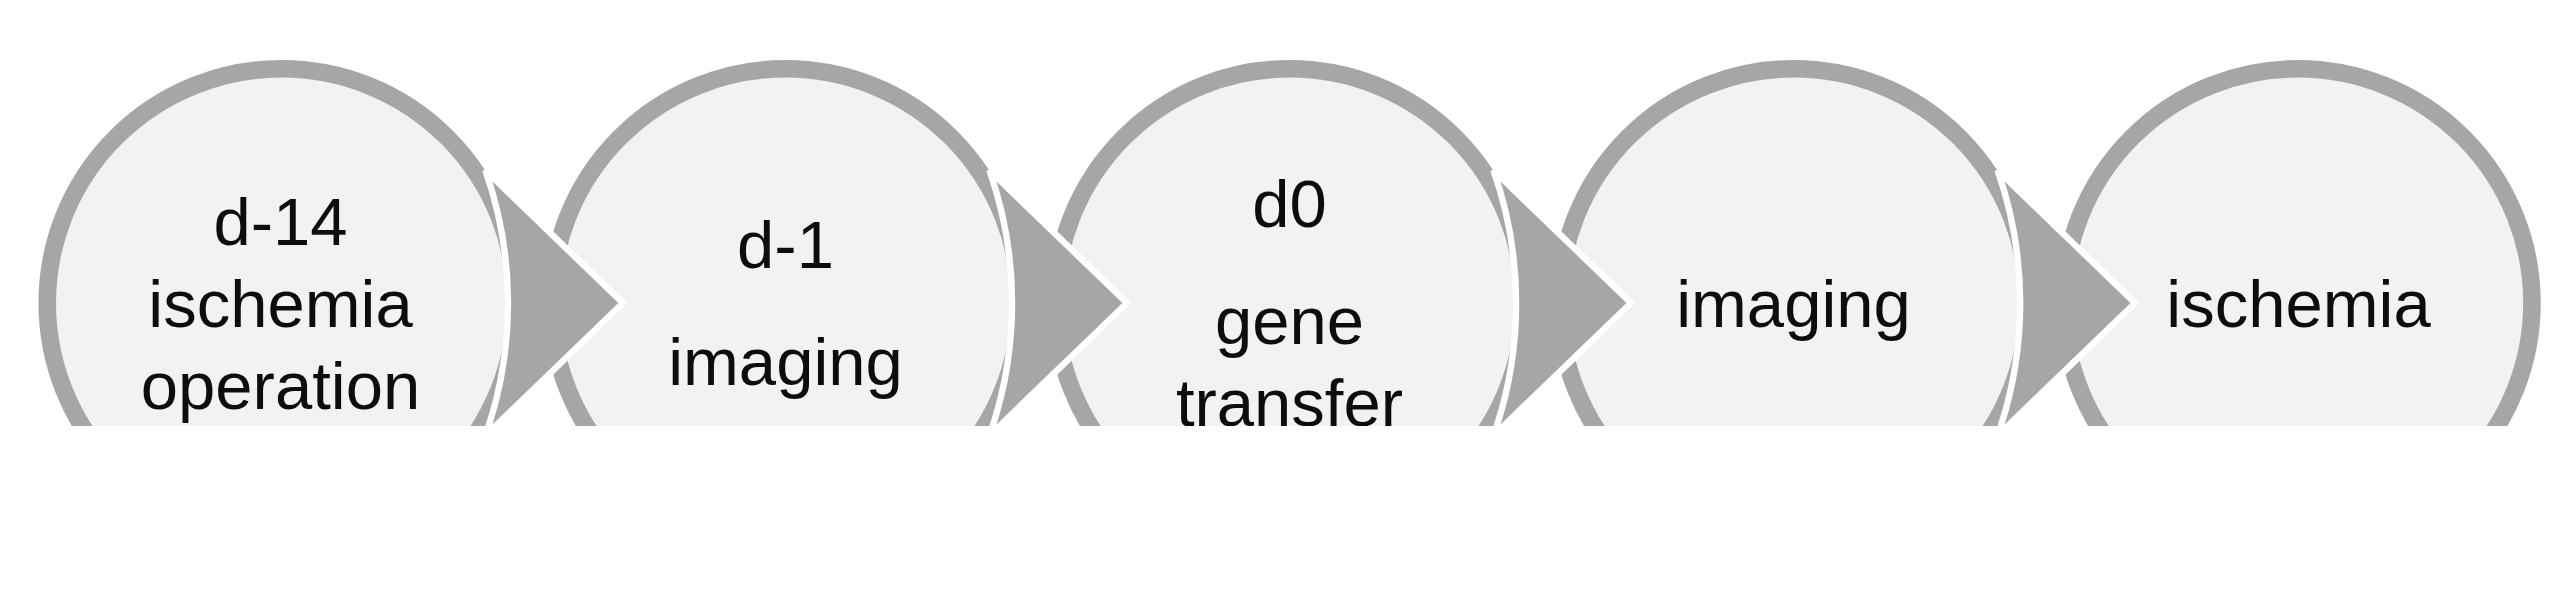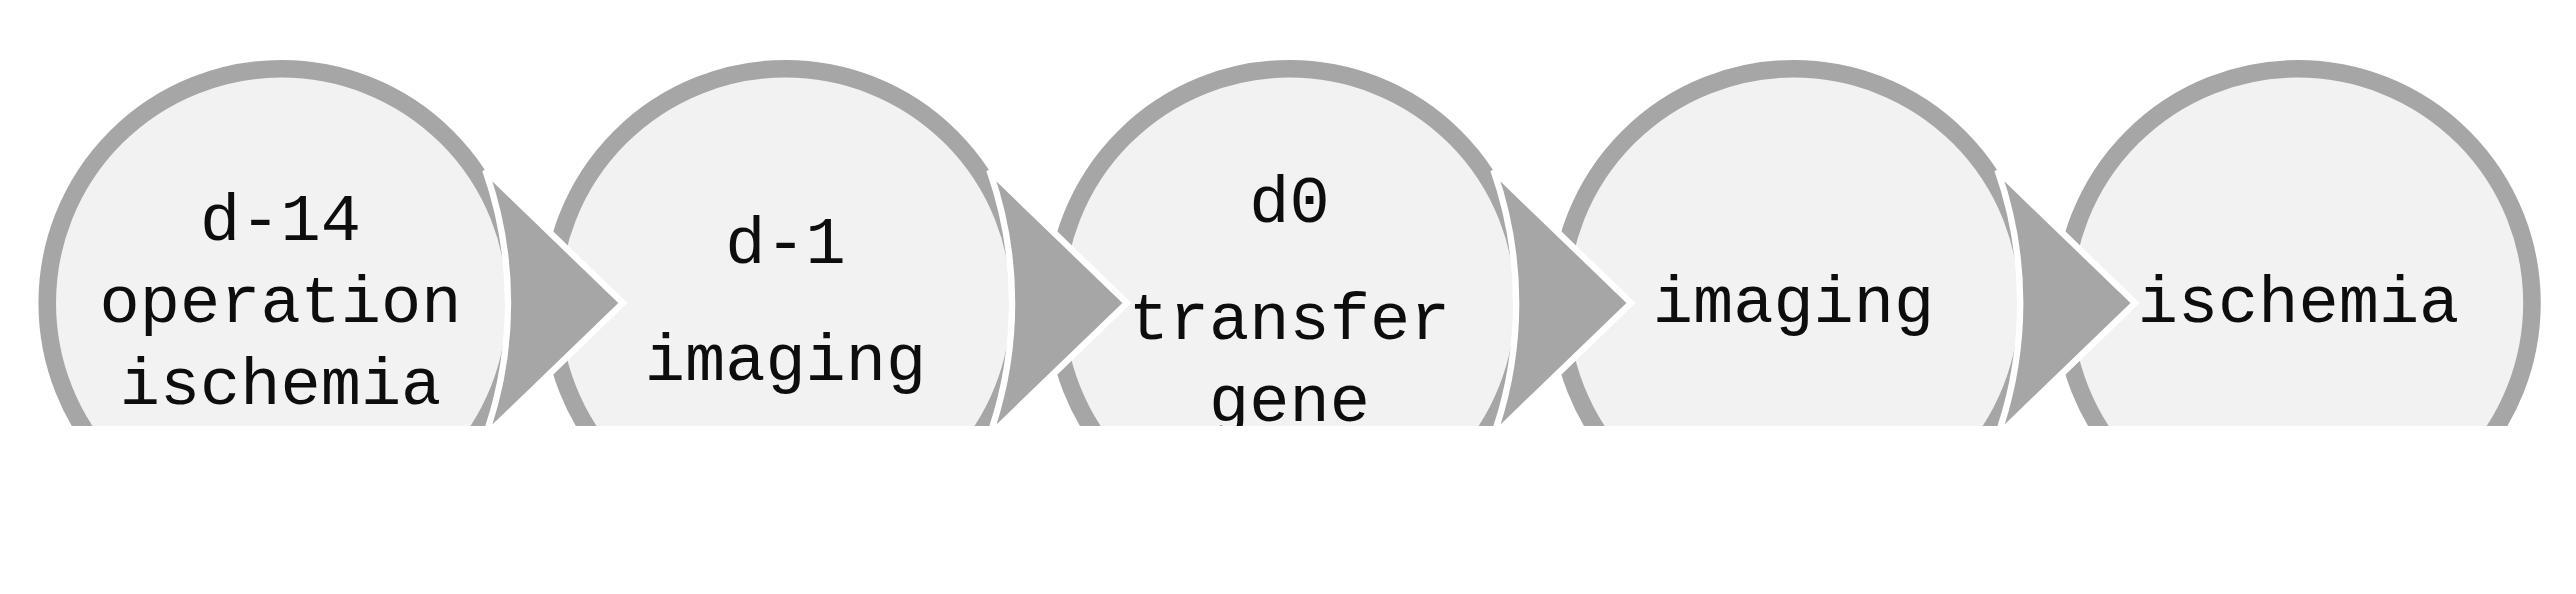--- a/index.html
+++ b/index.html
@@ -2,21 +2,21 @@
 <html style="font-size:12.8px"><head>
 <meta charset="utf-8">
 <style>
   html, body { margin: 0; padding: 0; background: #ffffff; }
   .canvas {
     position: relative;
     width: 2576px;
     height: 426px;
     background: #ffffff;
     overflow: hidden;
-    font-family: Liberation Mono, monospace;
+    font-family: Liberation Sans, sans-serif;
   }
   .shape-layer {
     position: absolute;
     left: 0; top: 0;
     width: 2576px; height: 594px;
     z-index: 1;
   }
   .step-label {
     position: absolute;
     top: 78px;
@@ -60,35 +60,35 @@
     <circle cx="2873" cy="379" r="293" stroke-width="22" fill="#f2f2f2" stroke="#a6a6a6"></circle>
 
     <path d="M 606 213 L 778 379 L 606 545 A 500 500 0 0 0 606 213 Z" stroke-width="8" stroke-linejoin="miter" fill="#a6a6a6" stroke="#ffffff"></path>
     <path d="M 1236.5 213 L 1408.5 379 L 1236.5 545 A 500 500 0 0 0 1236.5 213 Z" stroke-width="8" stroke-linejoin="miter" fill="#a6a6a6" stroke="#ffffff"></path>
     <path d="M 1867 213 L 2039 379 L 1867 545 A 500 500 0 0 0 1867 213 Z" stroke-width="8" stroke-linejoin="miter" fill="#a6a6a6" stroke="#ffffff"></path>
     <path d="M 2497.5 213 L 2669.5 379 L 2497.5 545 A 500 500 0 0 0 2497.5 213 Z" stroke-width="8" stroke-linejoin="miter" fill="#a6a6a6" stroke="#ffffff"></path>
   </svg>
 
   <div class="step-label label-1">
     <span class="line">d-14</span>
+    <span class="line">ischemia</span>
     <span class="line">operation</span>
-    <span class="line">ischemia</span>
   </div>
 
   <div class="step-label label-2">
     <span class="line">d-1</span>
     <span class="line"></span>
     <span class="line">imaging</span>
   </div>
 
   <div class="step-label label-3">
     <span class="line">d0</span>
     <span class="line"></span>
+    <span class="line">gene</span>
     <span class="line">transfer</span>
-    <span class="line">gene</span>
   </div>
 
   <div class="step-label label-4">
     <span class="line">imaging</span>
   </div>
 
   <div class="step-label label-5">
     <span class="line">ischemia</span>
   </div>
 

